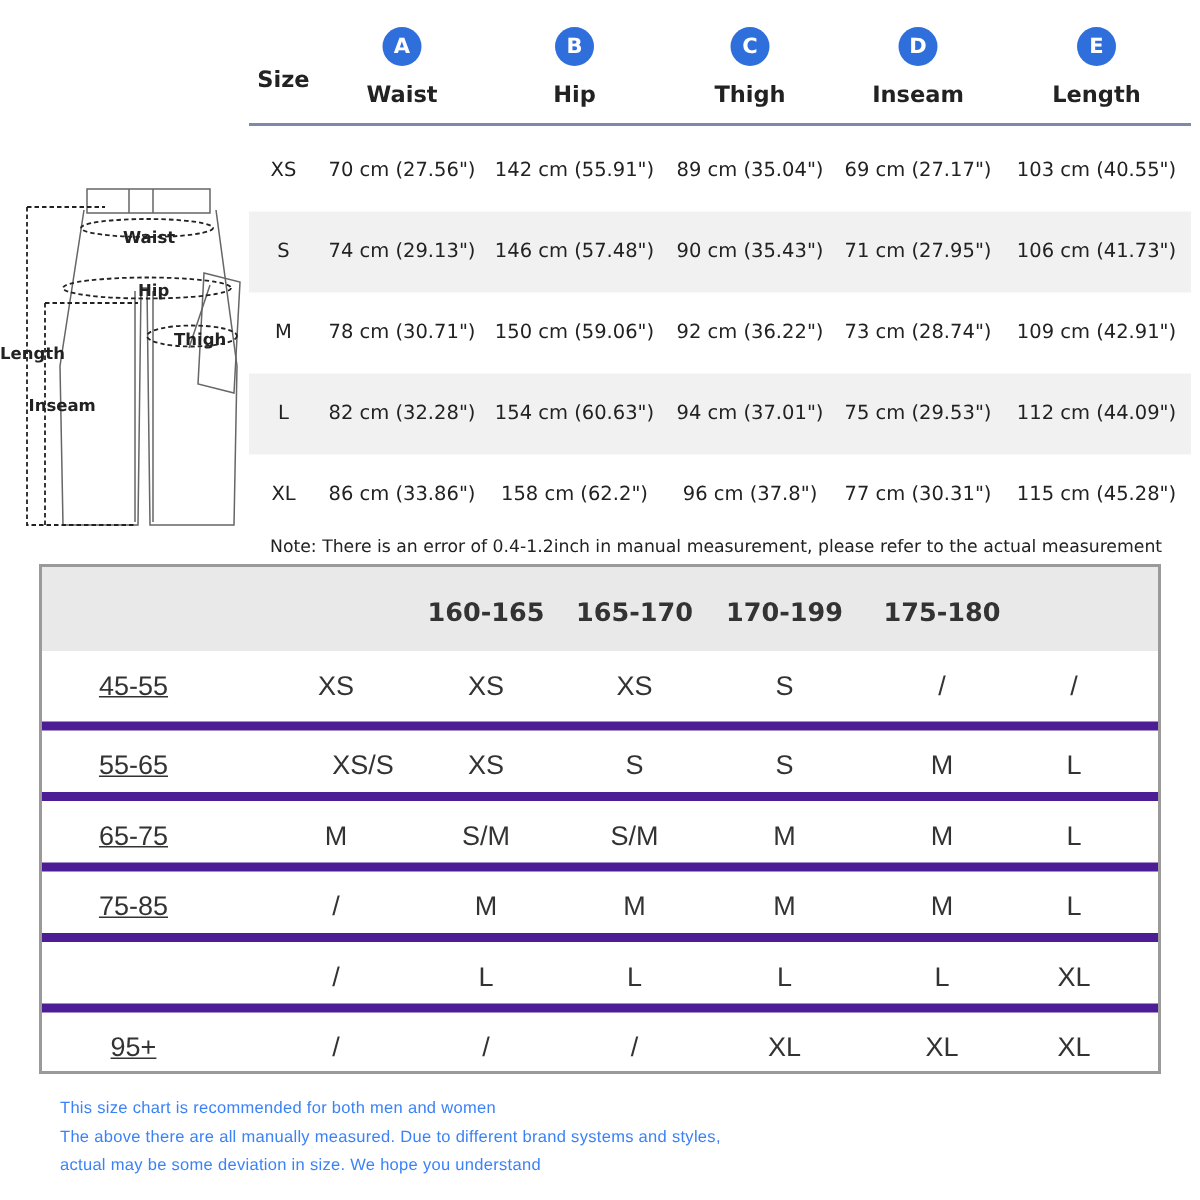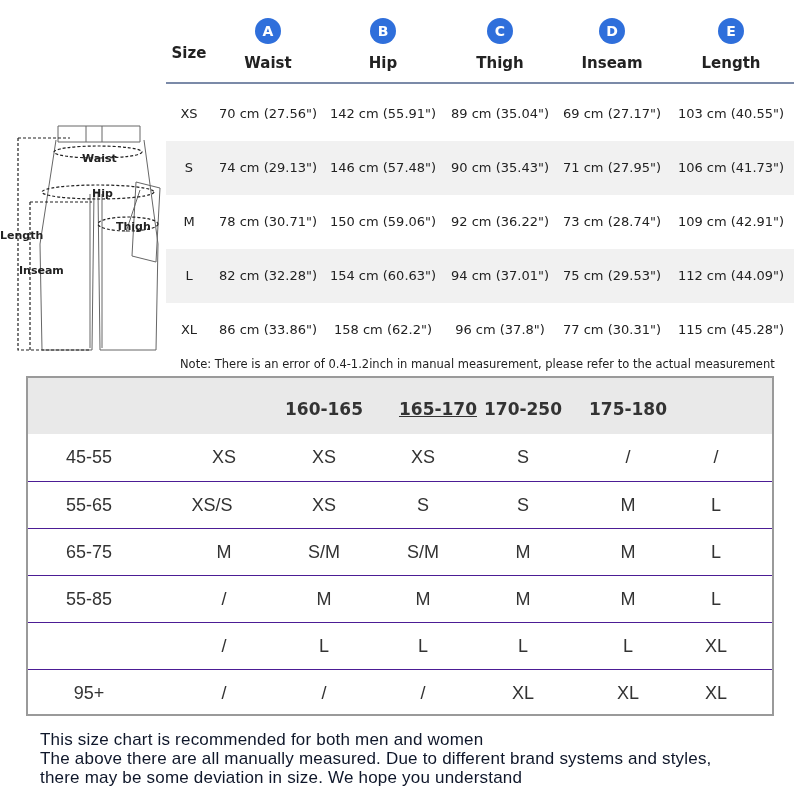--- a/index.html
+++ b/index.html
@@ -30,28 +30,28 @@
   .diagram svg { width: 170px; height: 248px; }
   .diag-label { position: absolute; font-family: "DejaVu Sans", sans-serif; font-size: 11px;
                 color: #222; font-weight: bold; }
 
   
   .rec-table { position: absolute; left: 26px; top: 376px; width: 748px; height: 340px;
                border: 2px solid #9a9a9a; }
   .rec-head { position: relative; height: 56px; background: #e9e9e9; }
   .rec-head .h { position: absolute; top: 0; line-height: 62px; text-align: center;
                  font-family: "DejaVu Sans", sans-serif; font-weight: bold; font-size: 17px; color: #333; }
-  .rec-row { position: relative; height: 47px; border-top: 1px solid #4c1d95; }
+  .rec-row { position: relative; height: 47px; border-top: 6px solid #4c1d95; }
   .rec-row .c { position: absolute; top: 0; line-height: 47px; text-align: center;
                 font-family: "Liberation Sans", sans-serif; font-size: 18px; color: #333; }
-  .rec-row .c.w { left: 0; width: 122px; }
+  .rec-row .c.w { left: 0; width: 122px; text-decoration: underline; }
 
   
   .footer { position: absolute; left: 40px; top: 730px; font-family: "Liberation Sans", sans-serif;
-            font-size: 17px; color: #0f172a; line-height: 19px; letter-spacing: 0.2px; }
+            font-size: 11px; color: #3b82f6; line-height: 19px; letter-spacing: 0.2px; }
 </style>
 </head>
 <body>
 
 <div class="top-table">
   <div class="top-head">
     <div class="size-head">Size</div>
 
     <div class="col-head" style="left:44px;">
       <span class="badge">A</span>
@@ -151,54 +151,54 @@
   <span class="diag-label" style="left:82px;top:40px;">Waist</span>
   <span class="diag-label" style="left:92px;top:75px;">Hip</span>
   <span class="diag-label" style="left:116px;top:108px;">Thigh</span>
   <span class="diag-label" style="left:0px;top:117px;">Length</span>
   <span class="diag-label" style="left:19px;top:152px;">Inseam</span>
 </div>
 
 <div class="rec-table">
   <div class="rec-head">
     <span class="h" style="left:246px;width:100px;">160-165</span>
-    <span class="h" style="left:360px;width:100px;text-decoration:underline;">165-170</span>
-    <span class="h" style="left:445px;width:100px;">170-250</span>
+    <span class="h" style="left:345px;width:100px;">165-170</span>
+    <span class="h" style="left:445px;width:100px;">170-199</span>
     <span class="h" style="left:550px;width:100px;">175-180</span>
   </div>
 
   <div class="rec-row" style="border-top:none;">
     <span class="c w">45-55</span>
     <span class="c" style="left:146px;width:100px;">XS</span>
     <span class="c" style="left:246px;width:100px;">XS</span>
     <span class="c" style="left:345px;width:100px;">XS</span>
     <span class="c" style="left:445px;width:100px;">S</span>
     <span class="c" style="left:550px;width:100px;">/</span>
     <span class="c" style="left:638px;width:100px;">/</span>
   </div>
   <div class="rec-row">
     <span class="c w">55-65</span>
-    <span class="c" style="left:134px;width:100px;">XS/S</span>
+    <span class="c" style="left:164px;width:100px;">XS/S</span>
     <span class="c" style="left:246px;width:100px;">XS</span>
     <span class="c" style="left:345px;width:100px;">S</span>
     <span class="c" style="left:445px;width:100px;">S</span>
     <span class="c" style="left:550px;width:100px;">M</span>
     <span class="c" style="left:638px;width:100px;">L</span>
   </div>
   <div class="rec-row">
     <span class="c w">65-75</span>
     <span class="c" style="left:146px;width:100px;">M</span>
     <span class="c" style="left:246px;width:100px;">S/M</span>
     <span class="c" style="left:345px;width:100px;">S/M</span>
     <span class="c" style="left:445px;width:100px;">M</span>
     <span class="c" style="left:550px;width:100px;">M</span>
     <span class="c" style="left:638px;width:100px;">L</span>
   </div>
   <div class="rec-row">
-    <span class="c w">55-85</span>
+    <span class="c w">75-85</span>
     <span class="c" style="left:146px;width:100px;">/</span>
     <span class="c" style="left:246px;width:100px;">M</span>
     <span class="c" style="left:345px;width:100px;">M</span>
     <span class="c" style="left:445px;width:100px;">M</span>
     <span class="c" style="left:550px;width:100px;">M</span>
     <span class="c" style="left:638px;width:100px;">L</span>
   </div>
   <div class="rec-row">
     <span class="c" style="left:146px;width:100px;">/</span>
     <span class="c" style="left:246px;width:100px;">L</span>
@@ -214,14 +214,14 @@
     <span class="c" style="left:345px;width:100px;">/</span>
     <span class="c" style="left:445px;width:100px;">XL</span>
     <span class="c" style="left:550px;width:100px;">XL</span>
     <span class="c" style="left:638px;width:100px;">XL</span>
   </div>
 </div>
 
 <div class="footer">
   <div>This size chart is recommended for both men and women</div>
   <div>The above there are all manually measured. Due to different brand systems and styles,</div>
-  <div>there may be some deviation in size. We hope you understand</div>
+  <div>actual may be some deviation in size. We hope you understand</div>
 </div>
 
 </body></html>

